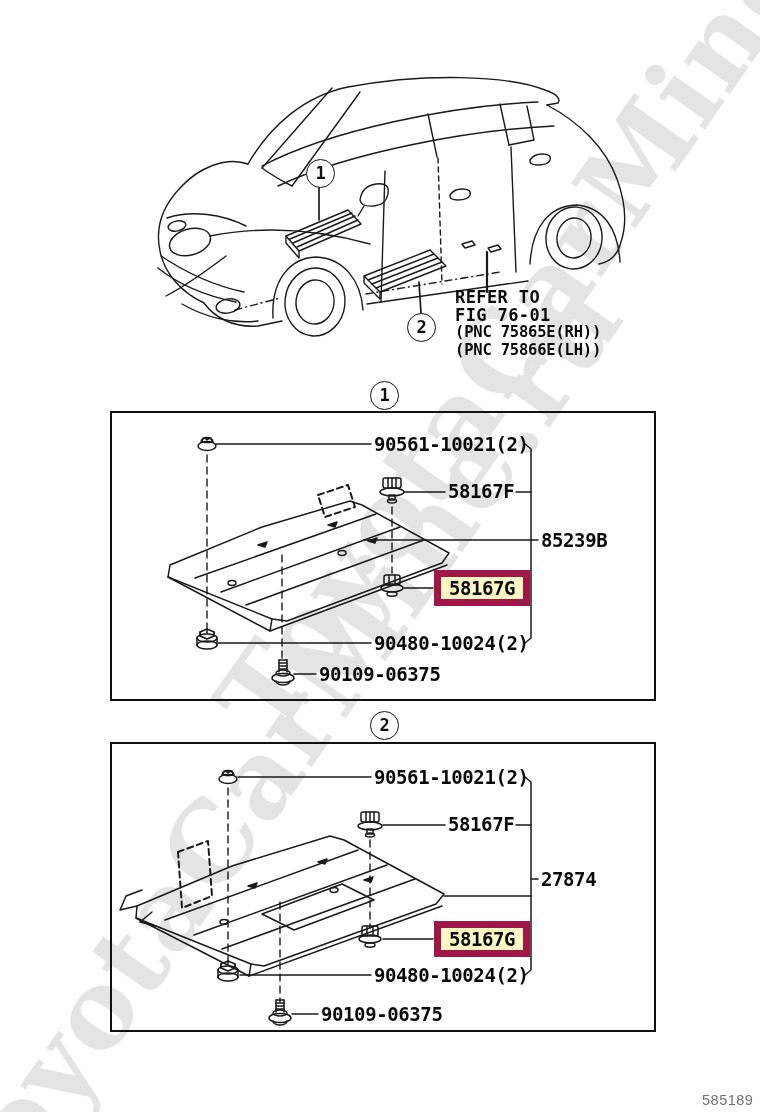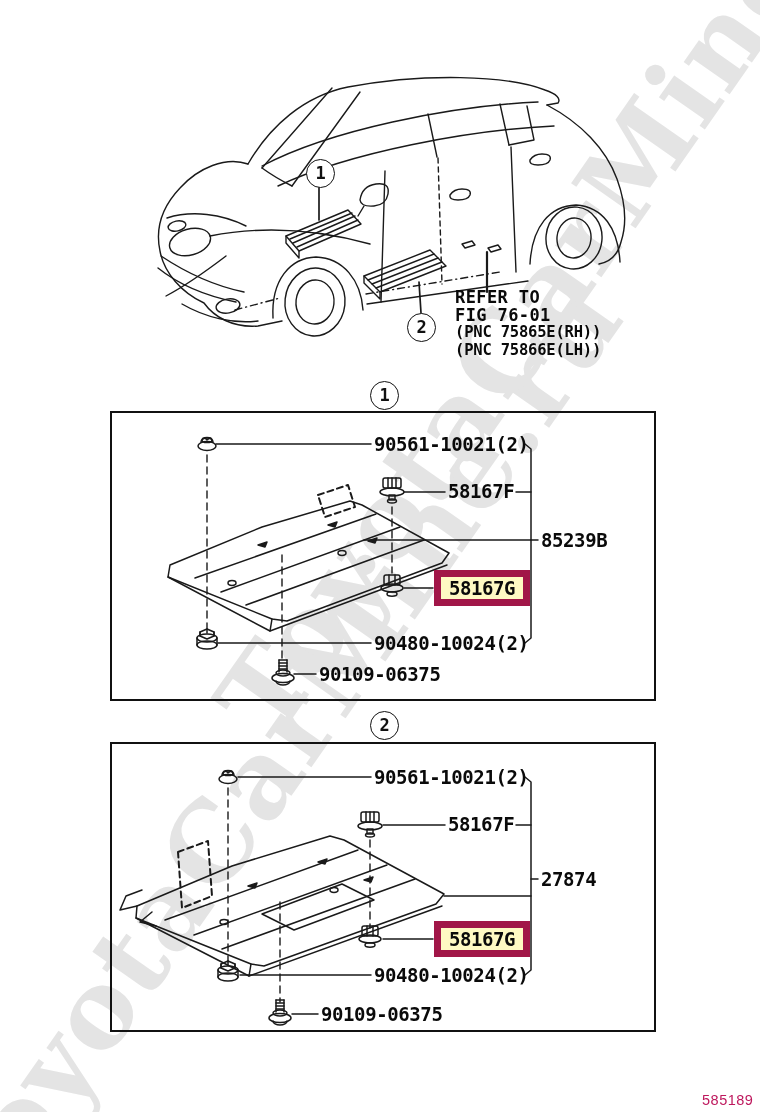--- a/index.html
+++ b/index.html
@@ -35,21 +35,21 @@
     position:absolute;z-index:3;width:96px;height:36px;box-sizing:border-box;
     border:7px solid #a11648;background:#fef9c3;display:flex;align-items:center;justify-content:center;
   }
   .hl .plabel{position:static;}
   .note{position:absolute;z-index:3;left:455px;top:288px;font-weight:bold;color:#0a0a0a;}
   .note div{white-space:nowrap;}
   .note .nl-big{font-size:17px;line-height:18px;letter-spacing:0.4px;}
   .note .nl-small{font-size:15.5px;line-height:17.5px;letter-spacing:-0.2px;}
   .docnum{
     position:absolute;z-index:3;left:702px;top:1092px;font-family:"Liberation Sans","DejaVu Sans",sans-serif;
-    font-size:14.5px;color:#be185d;letter-spacing:0.5px;
+    font-size:14.5px;color:#737373;letter-spacing:0.5px;
   }
 </style>
 </head>
 <body>
 
 <div class="canvas">
 
   <div class="watermark wm1">ToyotaCarMine.ru</div>
   <div class="watermark wm2">ToyotaCarMine.ru</div>
 

